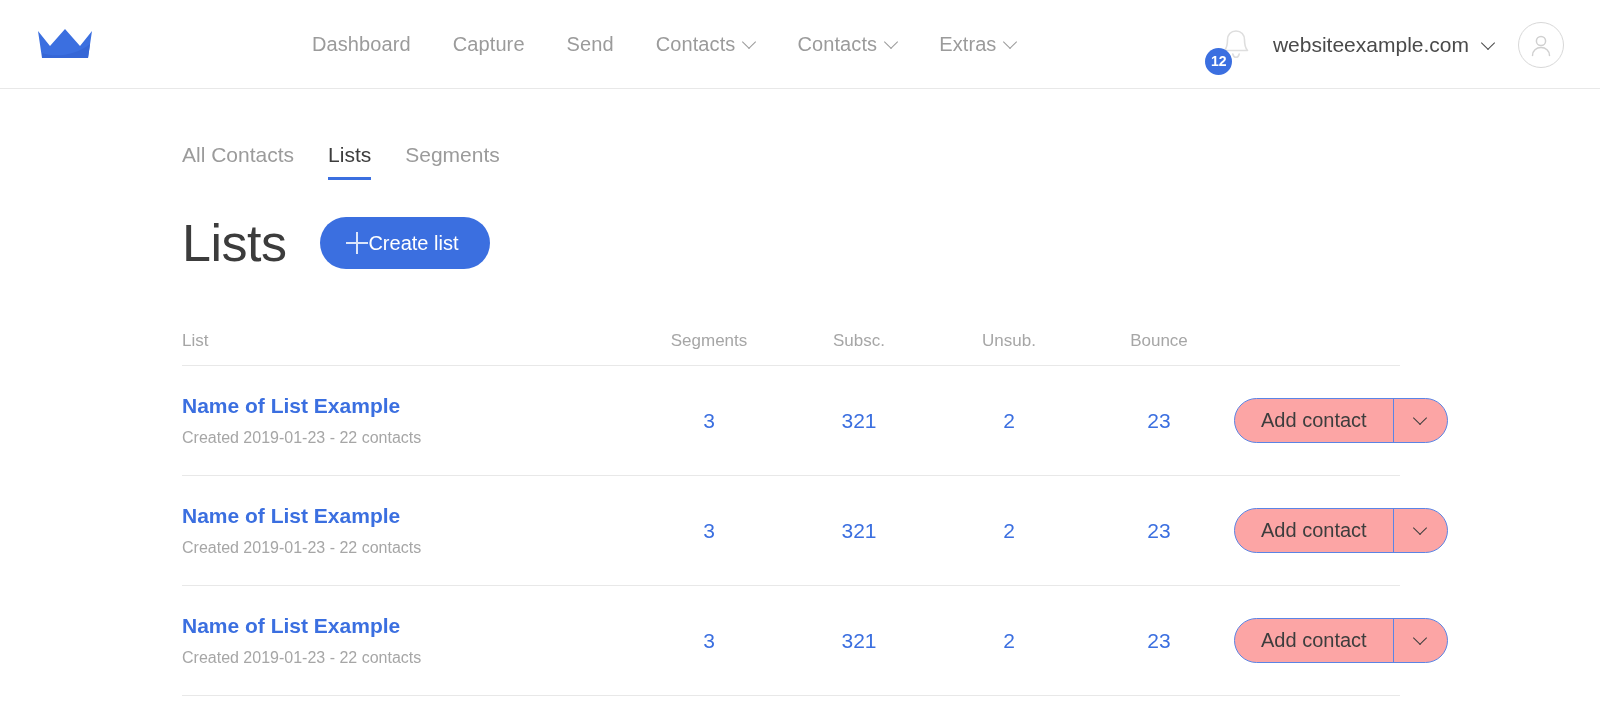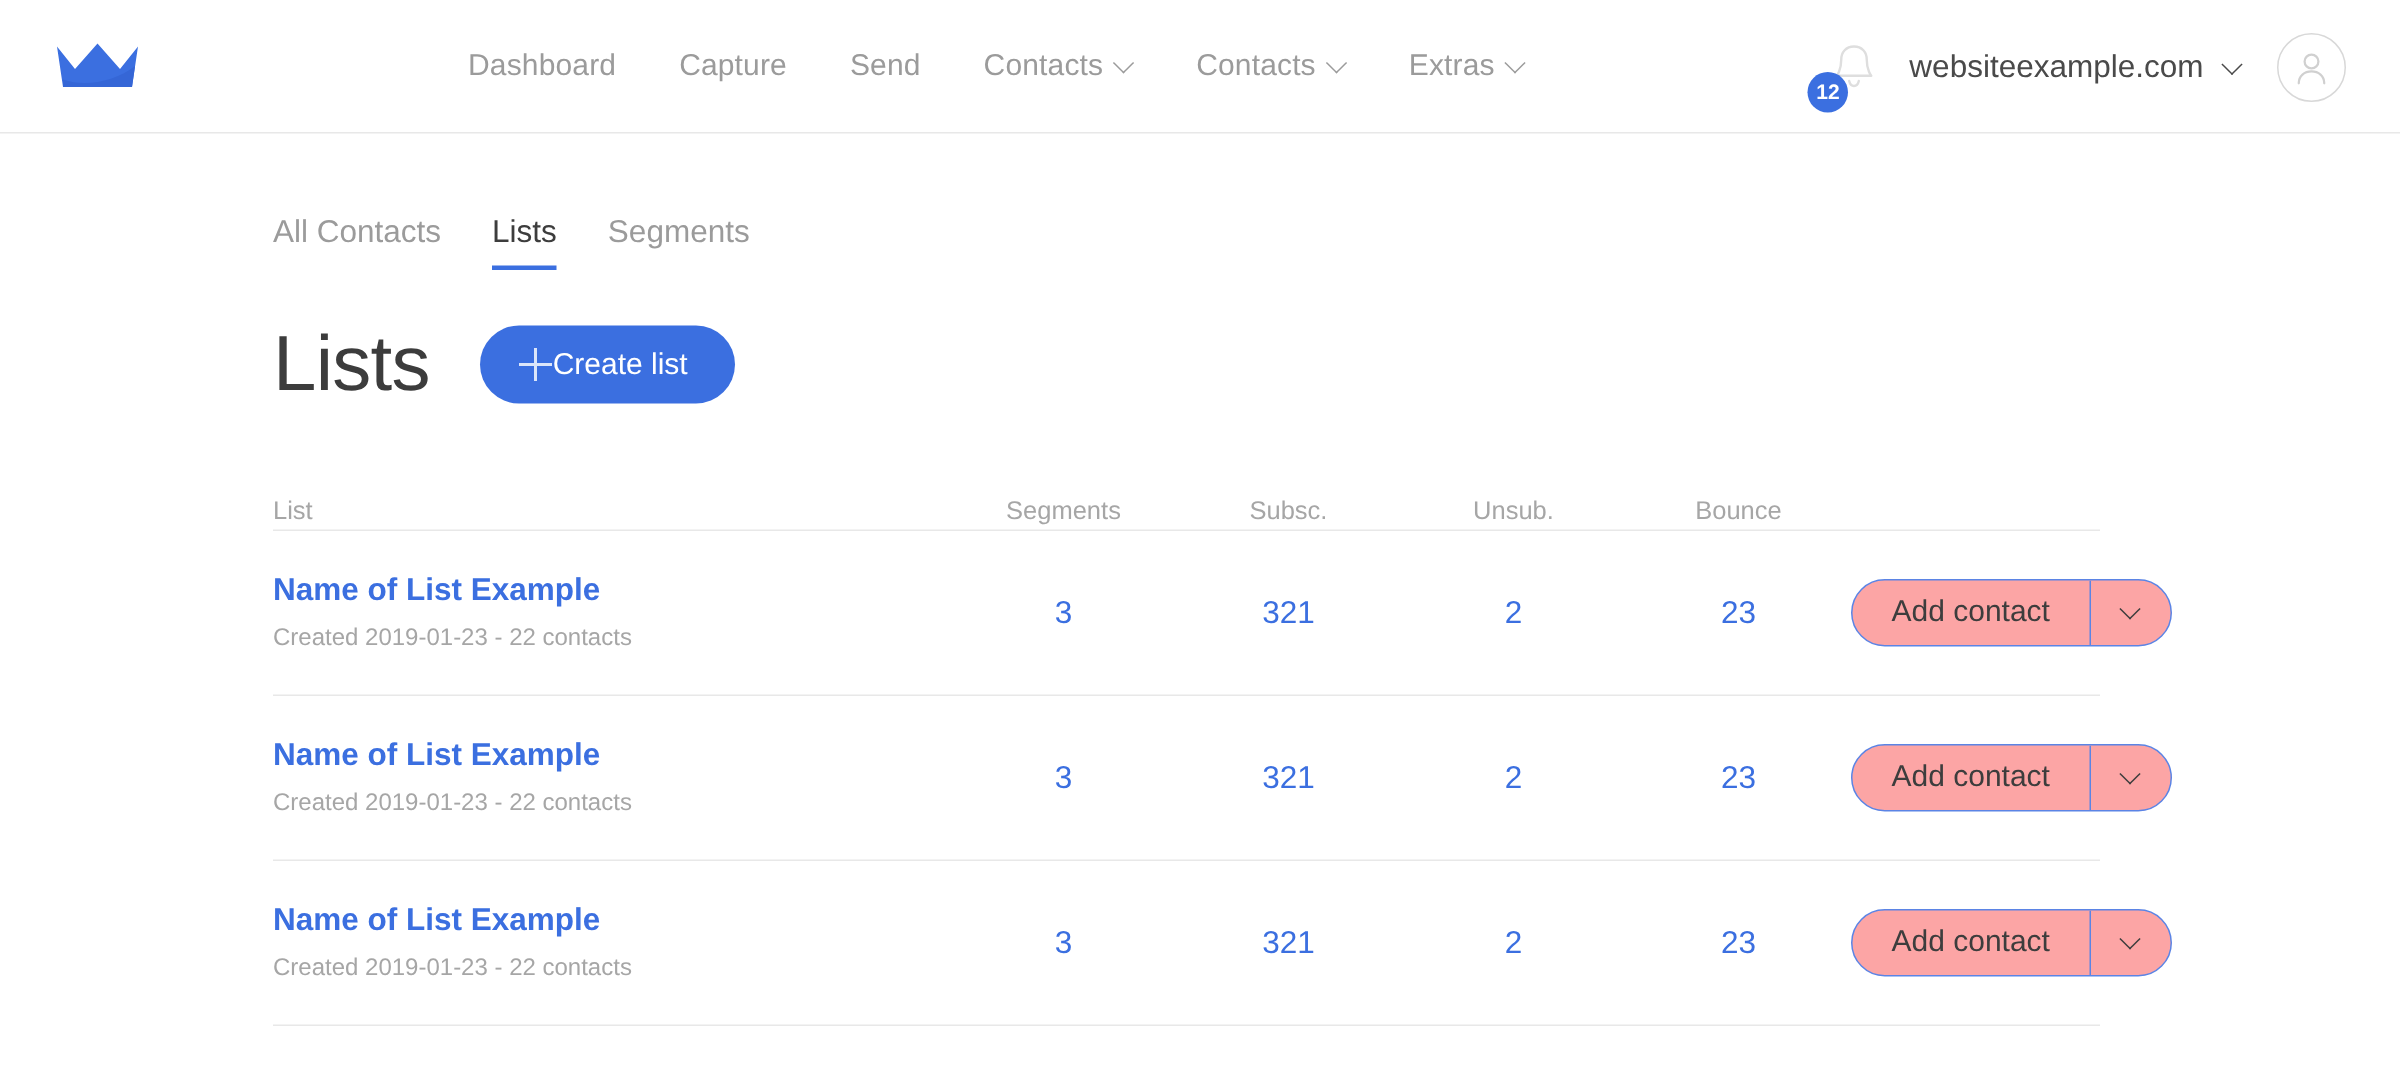--- a/index.html
+++ b/index.html
@@ -199,21 +199,21 @@
   }
   .plus::before { left: 0; top: 10px; width: 22px; height: 2px; }
   .plus::after  { left: 10px; top: 0; width: 2px; height: 22px; }
 
   
   .table { margin-top: 62px; width: 1218px; }
 
   .t-head {
     display: flex;
     align-items: flex-end;
-    padding-bottom: 2px;
+    padding-bottom: 14px;
     border-bottom: 1px solid #e8e8e8;
   }
   .t-row {
     display: flex;
     align-items: center;
     height: 110px;
     border-bottom: 1px solid #e8e8e8;
   }
   .t-row:last-child { border-bottom: 1px solid #e8e8e8; }
 

